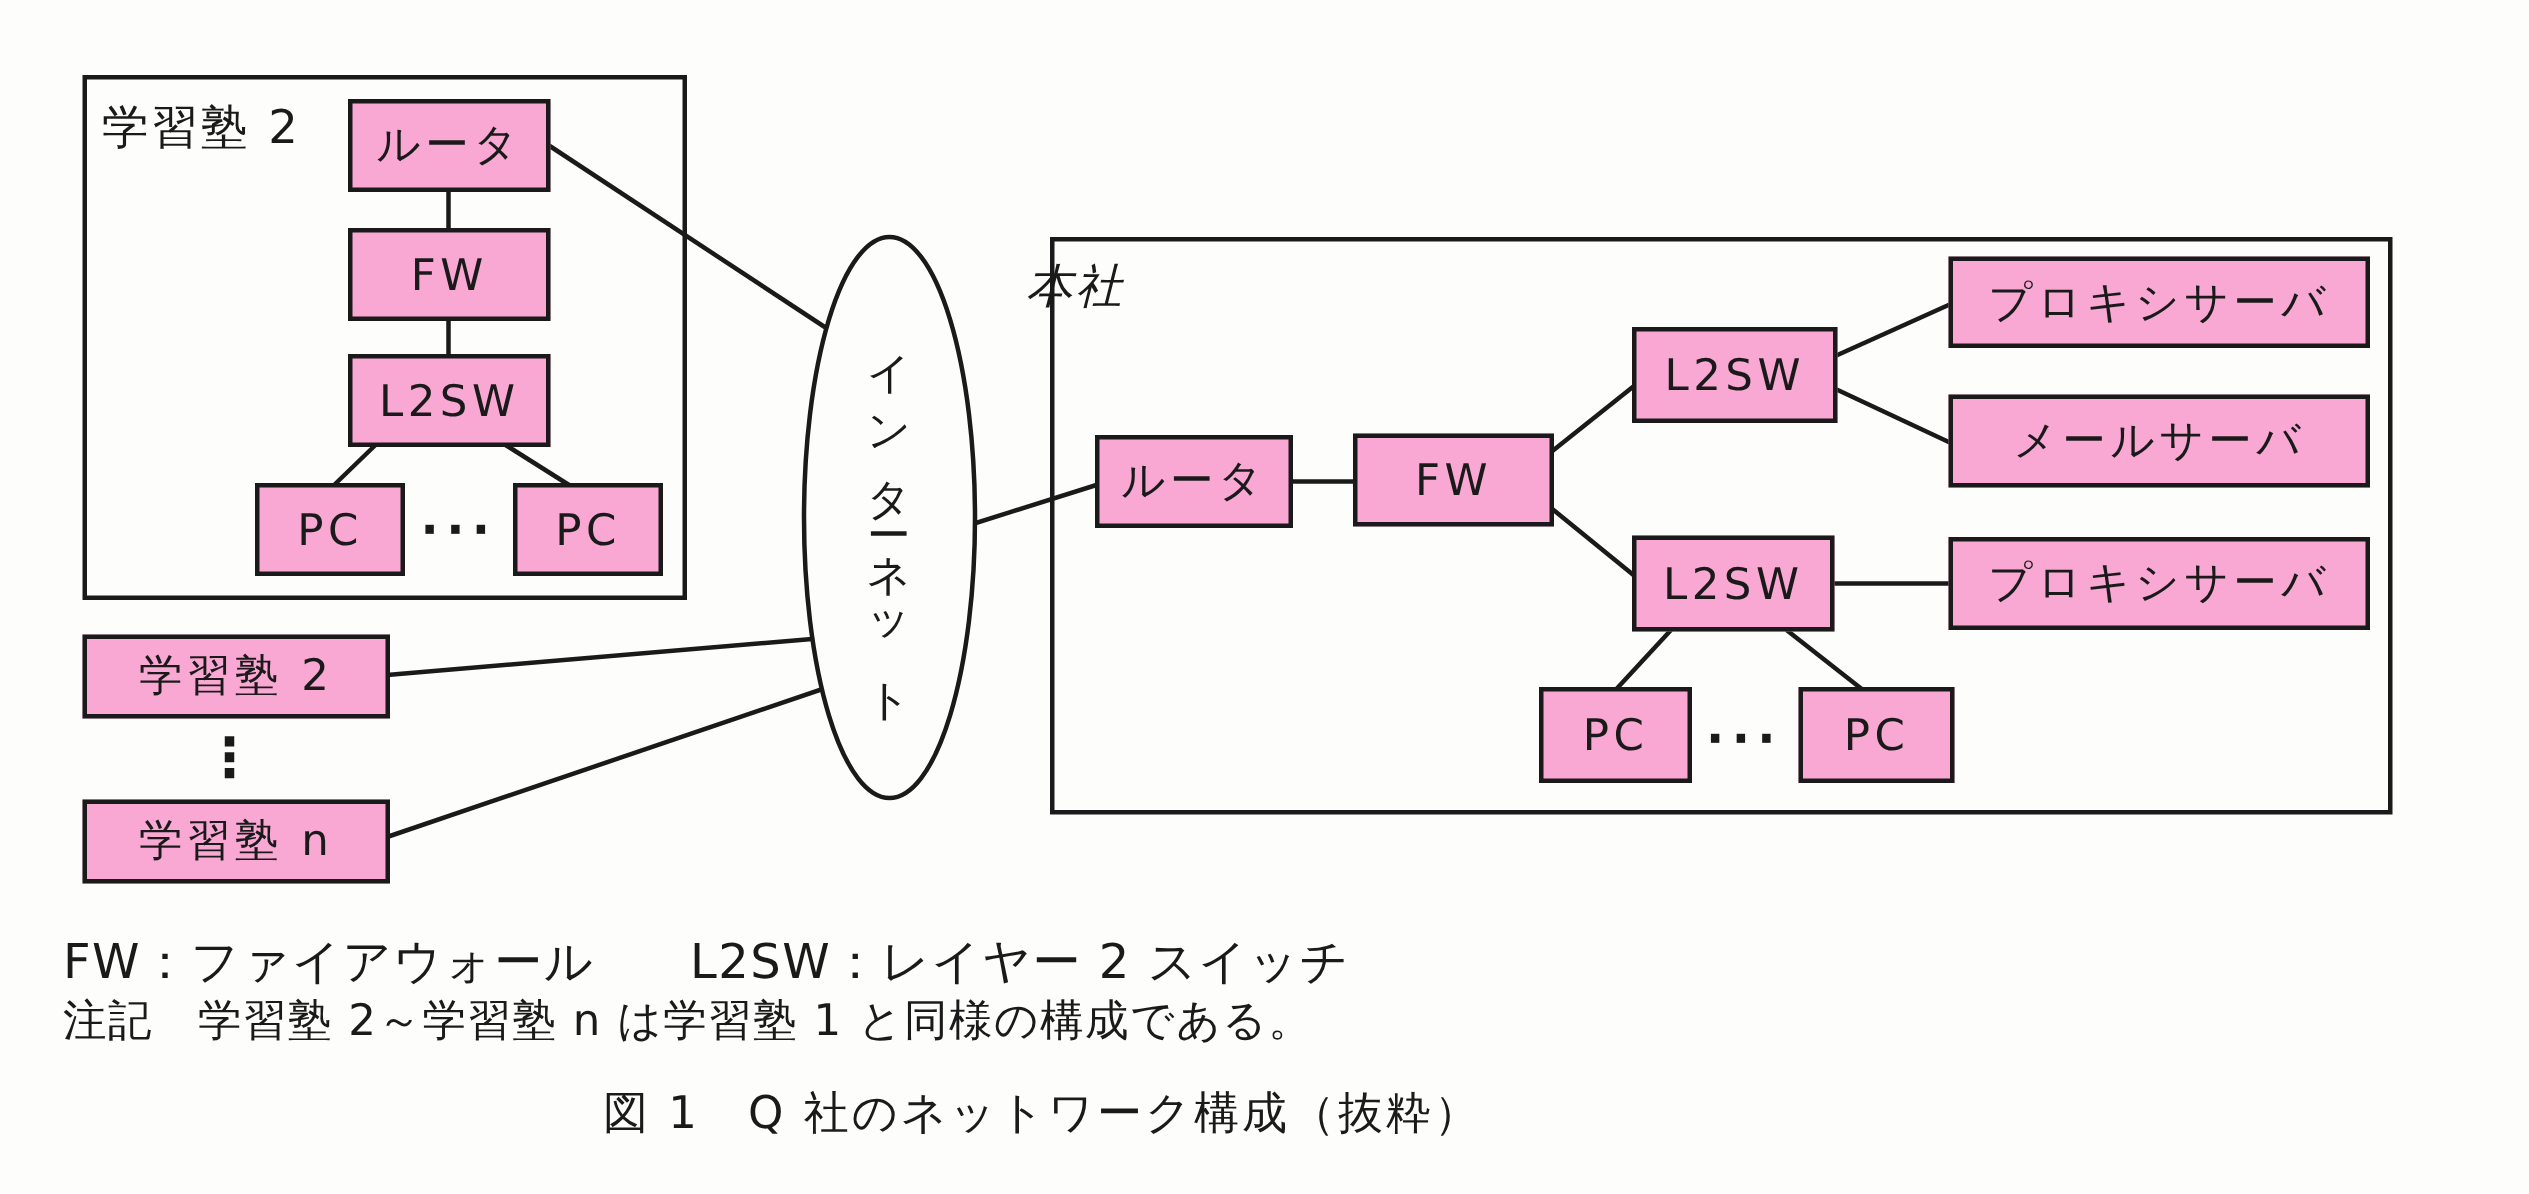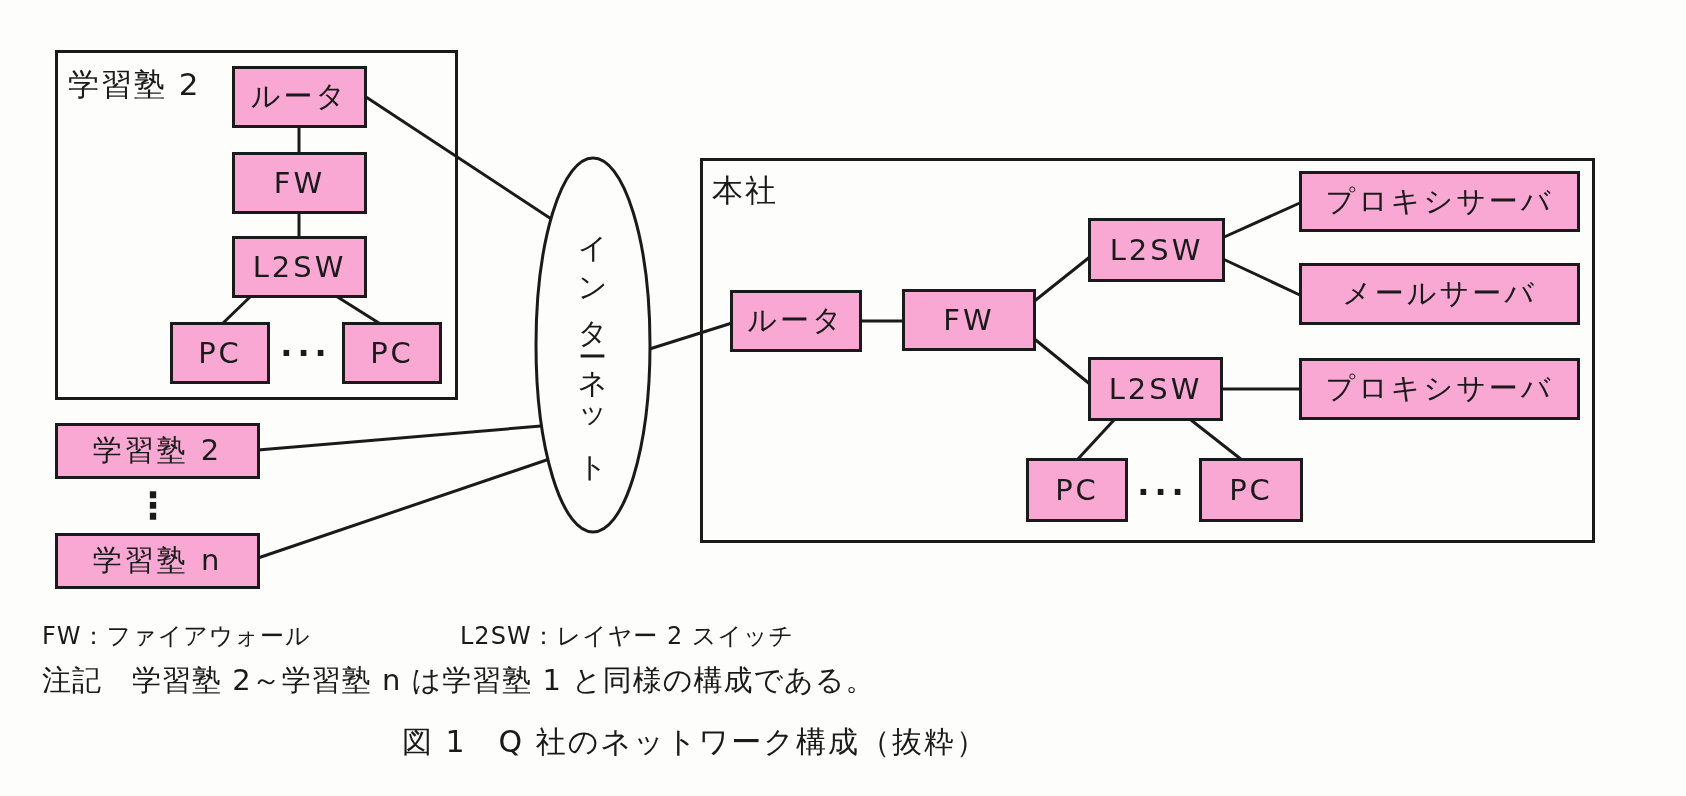--- a/index.html
+++ b/index.html
@@ -45,21 +45,21 @@
   .vertical-label {
     position: absolute;
     writing-mode: vertical-rl;
     text-orientation: mixed;
     display: flex; align-items: center; justify-content: center;
     font-size: 29px; letter-spacing: 9px;
     white-space: nowrap;
   }
   .footer-text {
     position: absolute;
-    font-size: 24px; letter-spacing: 1px;
+    font-size: 32px; letter-spacing: 1px;
     white-space: nowrap;
   }
   .caption {
     position: absolute;
     text-align: center;
     font-size: 30px; letter-spacing: 2px;
     white-space: nowrap;
   }
 </style>
 </head>
@@ -101,21 +101,21 @@
   <div class="node" style="left:232px; top:236px; width:135px; height:62px;">L2SW</div>
   <div class="node" style="left:170px; top:322px; width:100px; height:62px;">PC</div>
   <div class="node" style="left:342px; top:322px; width:100px; height:62px;">PC</div>
   <div class="dots" style="left:281px; top:338px; width:50px; height:30px;">···</div>
 
   <div class="node" style="left:55px; top:423px; width:205px; height:56px;">学習塾 2</div>
   <div class="vdots" style="left:138px; top:483px; width:30px; height:46px;">⋮</div>
   <div class="node" style="left:55px; top:533px; width:205px; height:56px;">学習塾 n</div>
 
   <div class="frame" style="left:700px; top:158px; width:895px; height:385px;"></div>
-  <div class="group-label" style="left:712px; top:170px;">本社</div>
+  <div class="group-label" style="left:684px; top:170px;font-style:italic;">本社</div>
   <div class="node" style="left:730px; top:290px; width:132px; height:62px;">ルータ</div>
   <div class="node" style="left:902px; top:289px; width:134px; height:62px;">FW</div>
   <div class="node" style="left:1088px; top:218px; width:137px; height:64px;">L2SW</div>
   <div class="node" style="left:1088px; top:357px; width:135px; height:64px;">L2SW</div>
   <div class="node" style="left:1299px; top:171px; width:281px; height:61px;text-align:right;">プロキシサーバ</div>
   <div class="node" style="left:1299px; top:263px; width:281px; height:62px;">メールサーバ</div>
   <div class="node" style="left:1299px; top:358px; width:281px; height:62px;">プロキシサーバ</div>
   <div class="node" style="left:1026px; top:458px; width:102px; height:64px;">PC</div>
   <div class="node" style="left:1199px; top:458px; width:104px; height:64px;">PC</div>
   <div class="dots" style="left:1138px; top:477px; width:50px; height:30px;">···</div>

